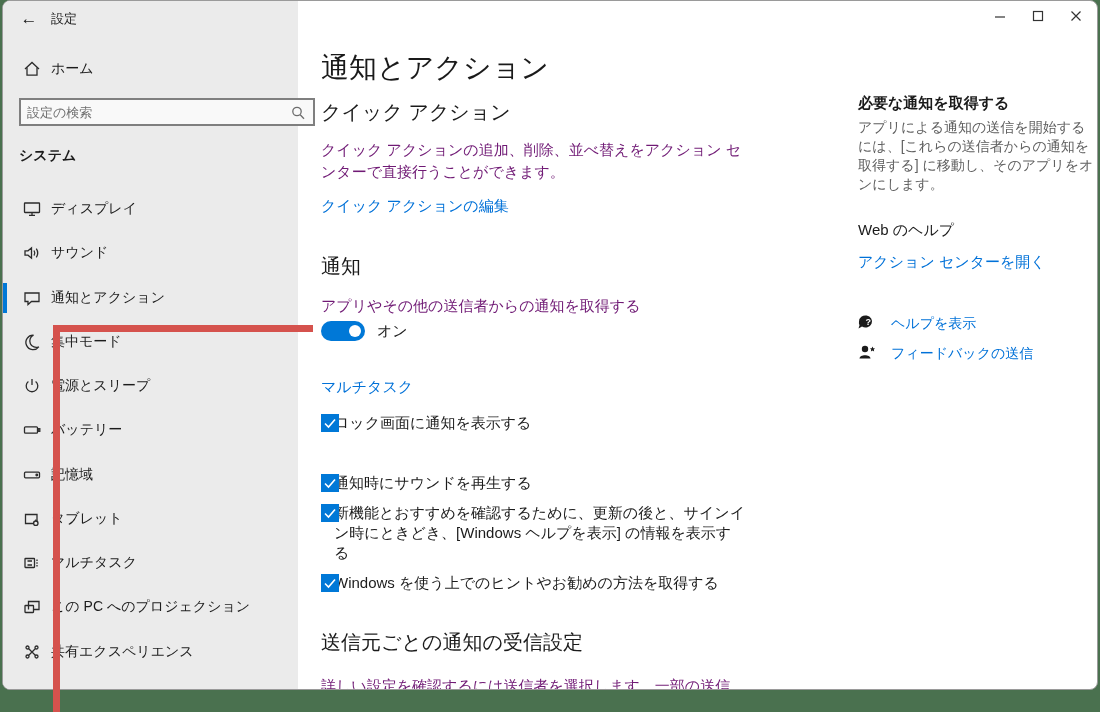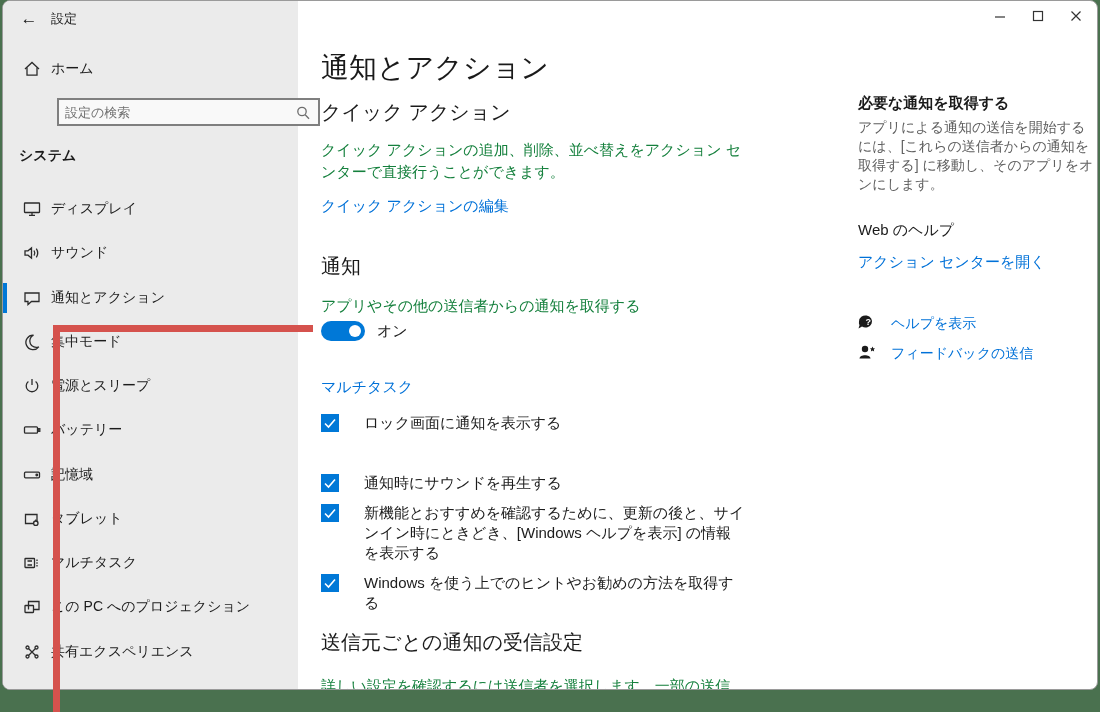--- a/index.html
+++ b/index.html
@@ -27,53 +27,53 @@
   .back-btn { position:absolute; left:13px; top:5px; width:26px; height:26px;
     font-size:17px; color:#1c1c1c; text-align:center; line-height:26px; cursor:default; }
   .app-title { position:absolute; left:48px; top:9px; font-size:13px; color:#1c1c1c; }
   .side-row { position:absolute; left:0; width:295px; height:36px;padding-left:14px; }
   .side-row .icon { position:absolute; left:19px; top:8px; width:20px; height:20px; }
   .side-row .lbl { position:absolute; left:48px; top:9px; font-size:14px; color:#1c1c1c; white-space:nowrap; }
   .side-row.selected .accent {
     position:absolute; left:0; top:3px; width:4px; height:30px; background:#0078d7;
   }
   .search-box {
-    position:absolute; left:16px; top:97px; width:263px; height:28px;
-    background:#f9f9f9; border:2px solid #7f7f7f;margin-left:38px;
+    position:absolute; left:16px; top:97px; width:296px; height:28px;
+    background:#f9f9f9; border:2px solid #7f7f7f;
   }
   .search-box input {
     position:absolute; left:6px; top:1px; width:225px; height:22px;
     border:none; outline:none; background:transparent;
     font-size:13px; color:#555; font-family:inherit;
   }
   .search-box input::placeholder { color:#6d6d6d; opacity:1; }
   .search-glyph { position:absolute; right:7px; top:5px; width:16px; height:16px; }
   .section-label { position:absolute; left:16px; top:146px; font-size:14px; font-weight:bold; color:#1c1c1c; }
   
   .win-controls { position:absolute; top:0; right:6px; height:30px; }
   .win-btn { position:absolute; top:4px; width:30px; height:24px; text-align:center; }
   .win-btn svg { margin-top:5px; }
   
   .abs { position:absolute; }
   .h1 { font-size:28px; font-weight:300; color:#1a1a1a; }
   .h2 { font-size:20px; font-weight:400; color:#1a1a1a; }
-  .body-text { font-size:15px; line-height:22px; color:#15803d; }
+  .body-text { font-size:15px; line-height:22px; color:#701a75; }
   .gray-text { font-size:15px; line-height:22px; color:#676767; }
   .link { font-size:15px; color:#0071d8; cursor:pointer; white-space:nowrap; }
   .main-col { width:424px; }
   
   .toggle { position:absolute; left:318px; top:320px; width:44px; height:20px;
     background:#0078d7; border-radius:10px; }
   .toggle .knob { position:absolute; right:4px; top:4px; width:12px; height:12px;
     background:#fff; border-radius:50%; }
   .toggle-state { position:absolute; left:374px; top:321px; font-size:15px; color:#1c1c1c; }
   
   .cb-row { position:absolute; left:318px; width:424px; }
   .cb-box { position:absolute; left:0; top:1px; width:18px; height:18px; }
-  .cb-lbl { display:block; margin-left:43px; font-size:15px; line-height:20px; color:#1c1c1c; }
+  .cb-lbl { display:block; margin-left:13px; font-size:15px; line-height:20px; color:#1c1c1c; }
   
   .rp-head { font-size:15px; font-weight:bold; color:#1a1a1a; }
   .rp-head2 { font-size:15px; color:#1a1a1a; }
   .rp-body { width:237px; font-size:14px; line-height:19px; color:#606060; }
   .rp-link { font-size:14px; color:#0071d8; cursor:pointer; white-space:nowrap; }
   .clip-wrap { overflow:hidden; }
   
   .ann { position:absolute; background:#d5524d; z-index:20; }
   #ann-h { left:53px; top:325px; width:260px; height:7px; }
   #ann-v { left:53px; top:325px; width:7px; height:387px; }

